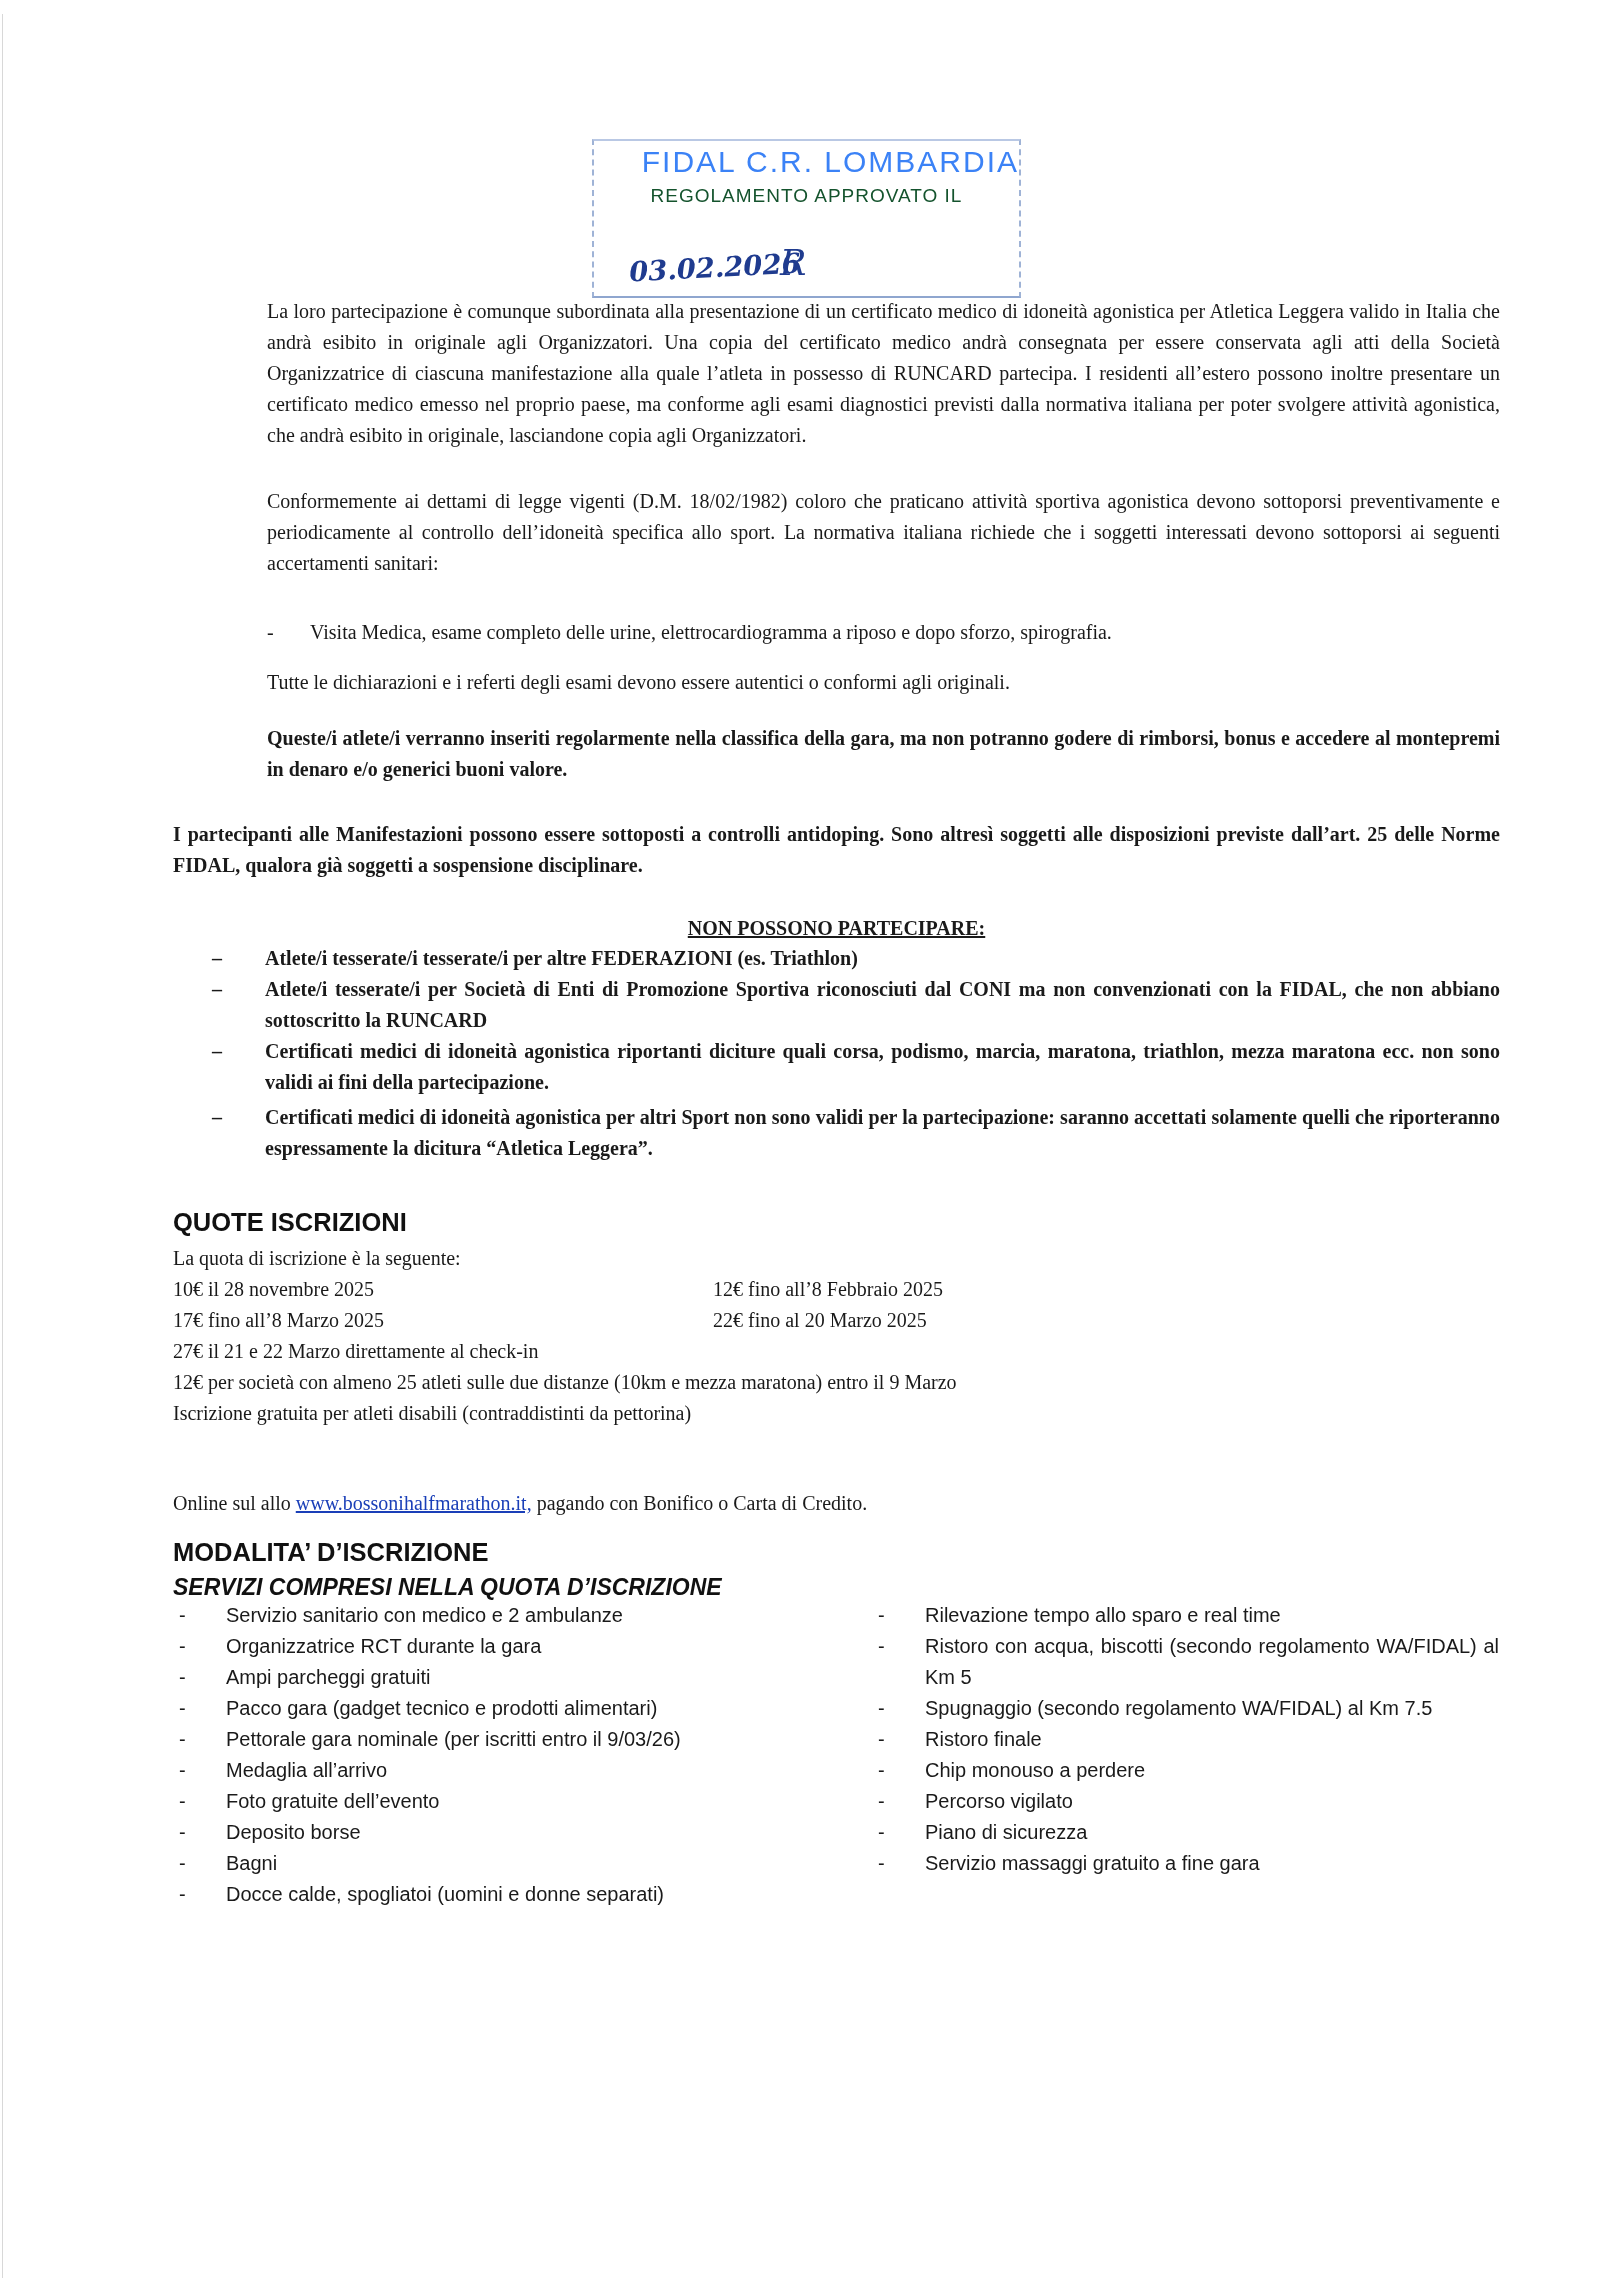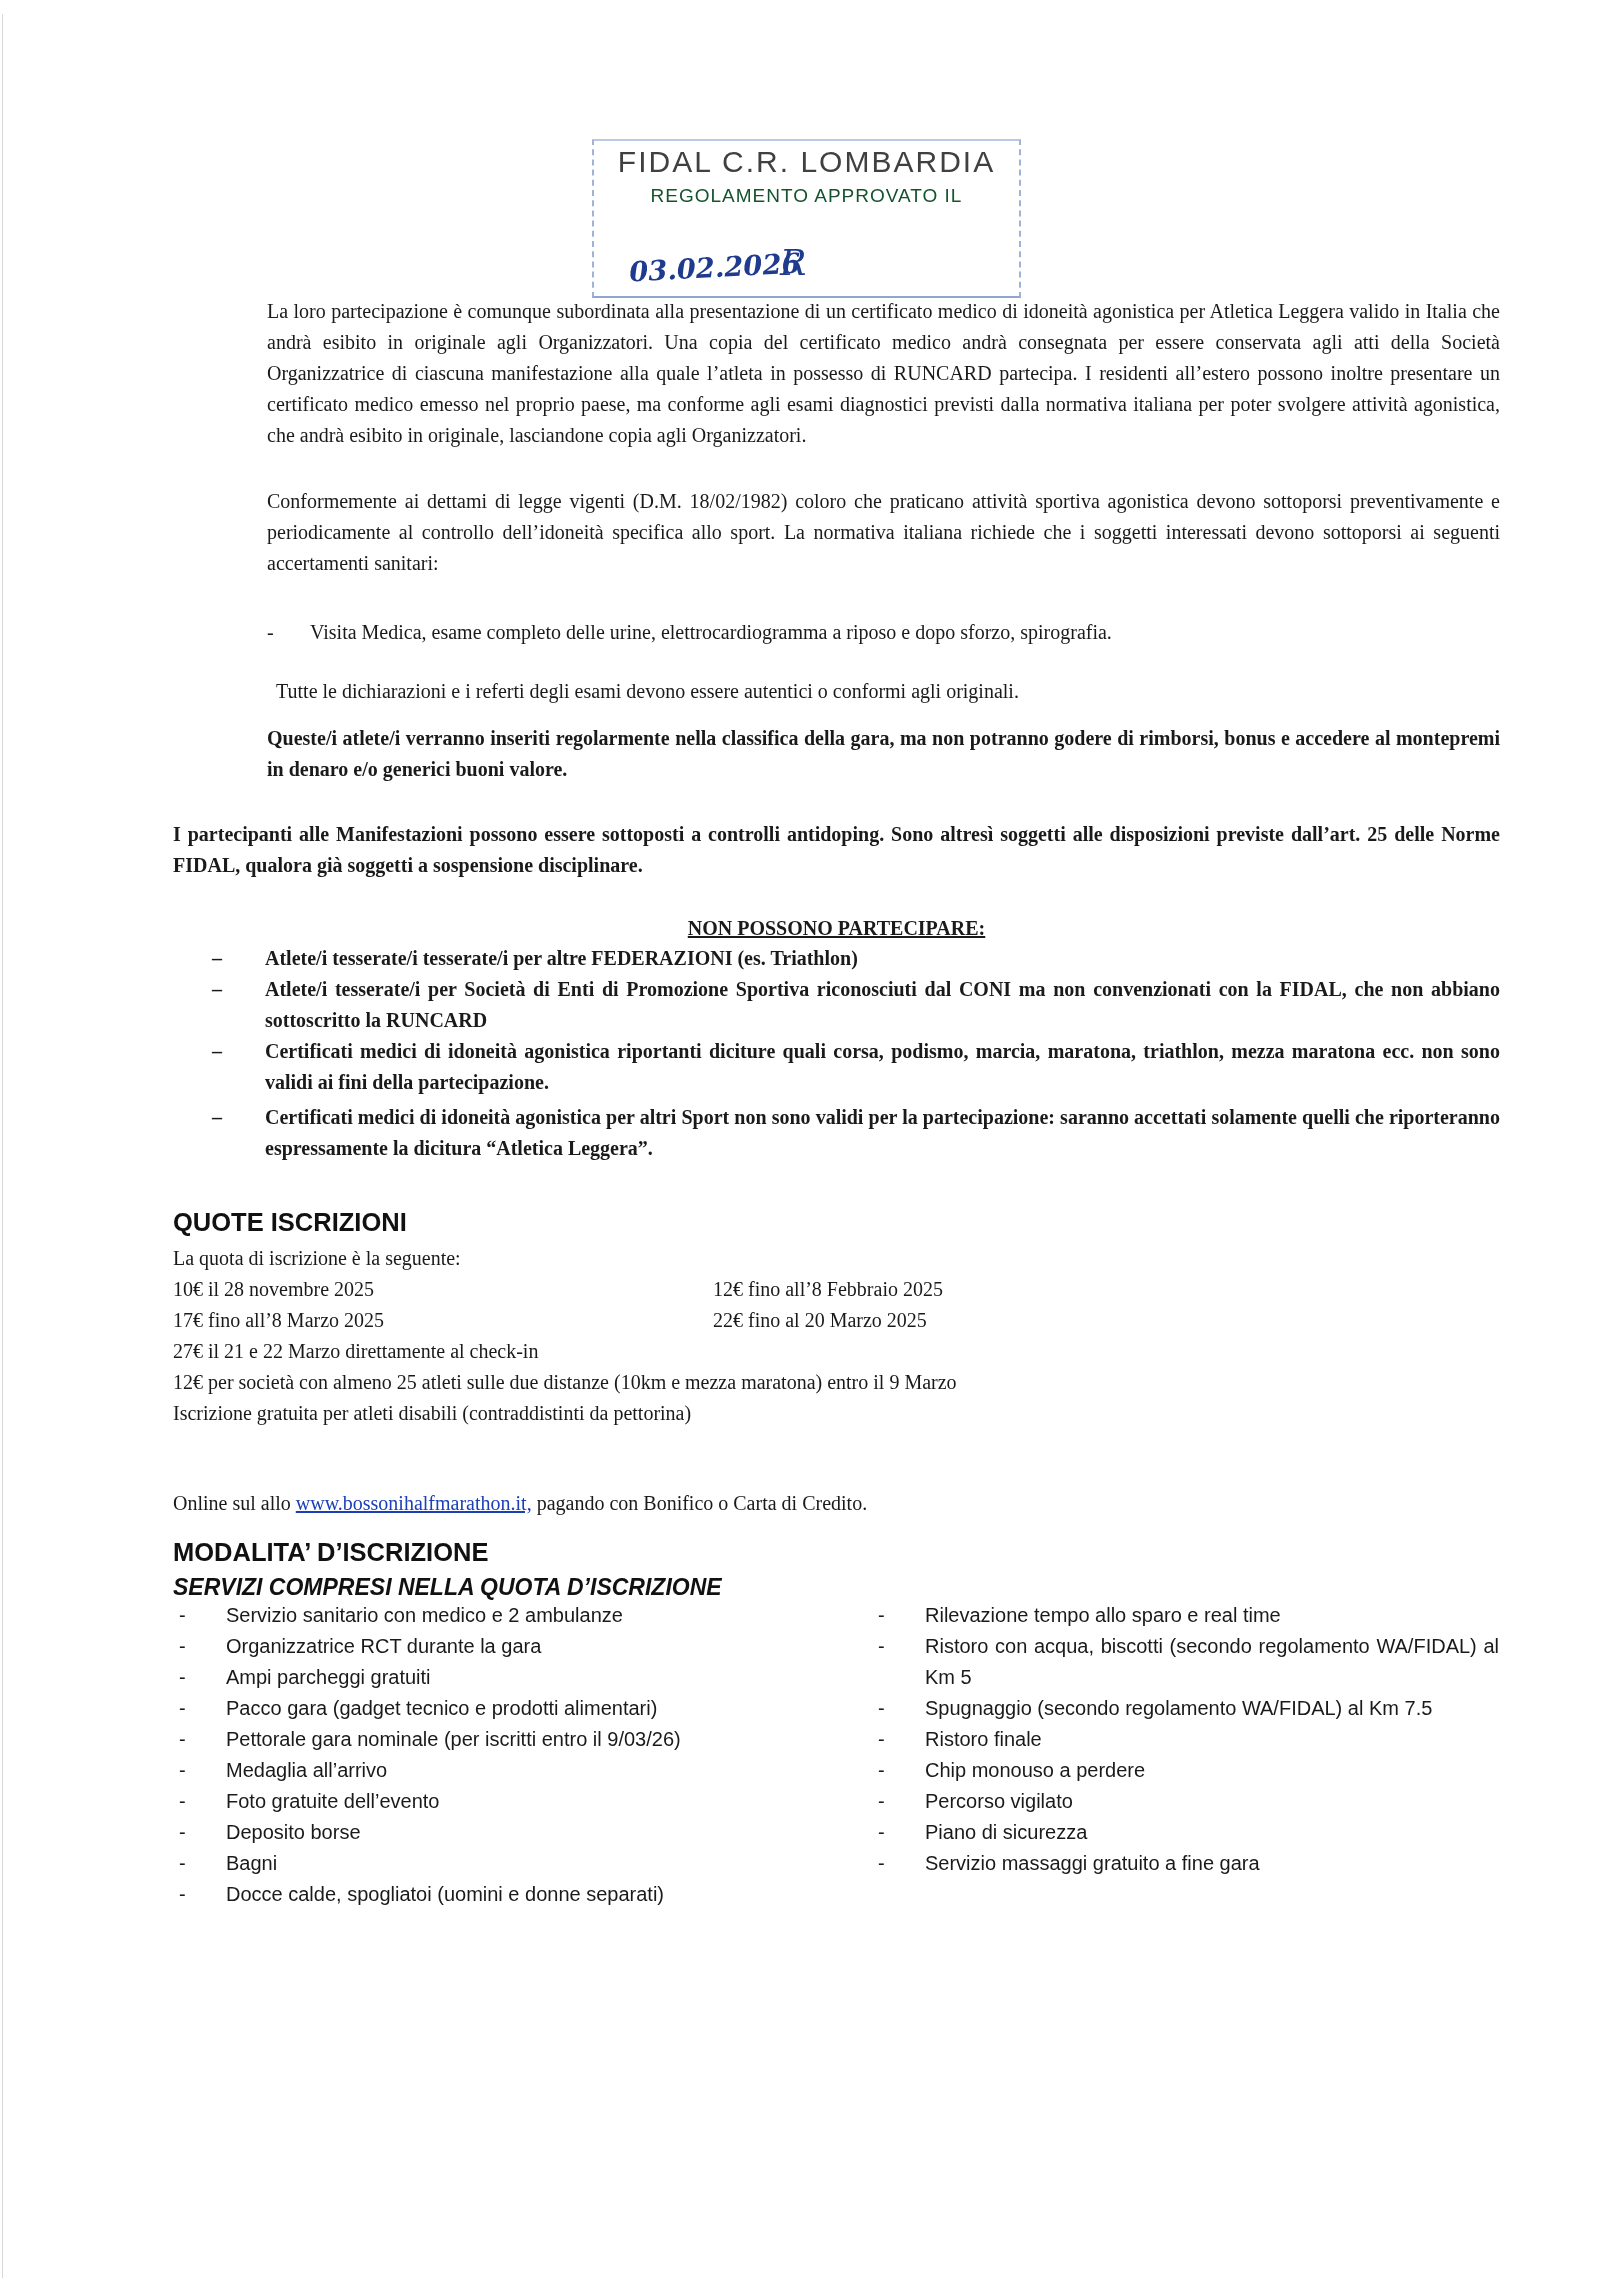--- a/index.html
+++ b/index.html
@@ -9,22 +9,22 @@
   }
   .page-edge { position: absolute; left: 2px; top: 13.7px; width: 1px; height: 2264px; background: #d8d8d8; }
 
   
   .stamp {
     position: absolute; left: 592px; top: 139px; width: 425px; height: 155px;
     border-left: 2px dashed #9fb3d6; border-right: 2px dashed #9fb3d6;
     border-top: 2px solid #b9c8e4; border-bottom: 2px solid #8fa6cf;
   }
   .stamp-line1 {
-    position: absolute; left: 0; top: 3.9px; width: 100%; text-align: center;
-    font-size: 30px; letter-spacing: 2px; color: #404040; font-family: "Liberation Sans", sans-serif;
+    position: absolute; left: 0; top: 3.9px; width: 100%; text-align: right;
+    font-size: 30px; letter-spacing: 2px; color: #3b82f6; font-family: "Liberation Sans", sans-serif;
   }
   .stamp-line2 {
     position: absolute; left: 0; top: 44px; width: 100%; text-align: center;
     font-size: 19px; letter-spacing: 1px; color: #14532d;
   }
   .stamp-date {
     position: absolute; left: 35px; top: 110px; font-size: 27.4px; color: #1f3b8f;
     font-family: "DejaVu Serif", serif; font-style: italic; font-weight: bold; transform: rotate(-3deg);
   }
   .stamp-sign {
@@ -69,21 +69,21 @@
 
 <p class="text ind justify" style="top:296px;margin:0;">La loro partecipazione è comunque subordinata alla presentazione di un certificato medico di idoneità agonistica per Atletica Leggera valido in Italia che andrà esibito in originale agli Organizzatori. Una copia del certificato medico andrà consegnata per essere conservata agli atti della Società Organizzatrice di ciascuna manifestazione alla quale l’atleta in possesso di RUNCARD partecipa. I residenti all’estero possono inoltre presentare un certificato medico emesso nel proprio paese, ma conforme agli esami diagnostici previsti dalla normativa italiana per poter svolgere attività agonistica, che andrà esibito in originale, lasciandone copia agli Organizzatori.</p>
 
 <p class="text ind justify" style="top:486px;margin:0;">Conformemente ai dettami di legge vigenti (D.M. 18/02/1982) coloro che praticano attività sportiva agonistica devono sottoporsi preventivamente e periodicamente al controllo dell’idoneità specifica allo sport. La normativa italiana richiede che i soggetti interessati devono sottoporsi ai seguenti accertamenti sanitari:</p>
 
 <div class="text ind" style="top:617px;">
   <span class="dash">-</span>
   <span style="position:absolute;left:43px;white-space:nowrap;">Visita Medica, esame completo delle urine, elettrocardiogramma a riposo e dopo sforzo, spirografia.</span>
 </div>
 
-<p class="text ind" style="top:667px;margin:9px;">Tutte le dichiarazioni e i referti degli esami devono essere autentici o conformi agli originali.</p>
+<p class="text ind" style="top:667px;margin:0;">Tutte le dichiarazioni e i referti degli esami devono essere autentici o conformi agli originali.</p>
 
 <p class="text ind justify bold" style="top:723px;margin:0;">Queste/i atlete/i verranno inseriti regolarmente nella classifica della gara, ma non potranno godere di rimborsi, bonus e accedere al montepremi in denaro e/o generici buoni valore.</p>
 
 <p class="text full justify bold" style="top:819px;margin:0;">I partecipanti alle Manifestazioni possono essere sottoposti a controlli antidoping. Sono altresì soggetti alle disposizioni previste dall’art. 25 delle Norme FIDAL, qualora già soggetti a sospensione disciplinare.</p>
 
 <div class="text full bold underline" style="top:913px;">NON POSSONO PARTECIPARE:</div>
 <div class="text bold" style="top:943px;left:212px;width:1288px;">
   <div class="bullet-row" style="padding-left:53px;">
     <span class="dash">–</span>
     <span class="item-text justify">Atlete/i tesserate/i tesserate/i per altre FEDERAZIONI (es. Triathlon)</span>

